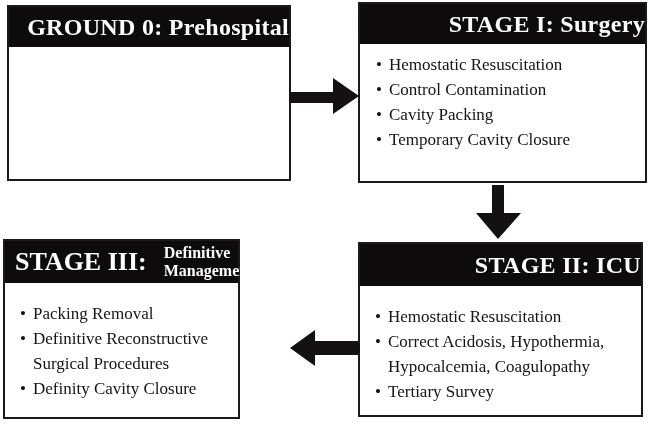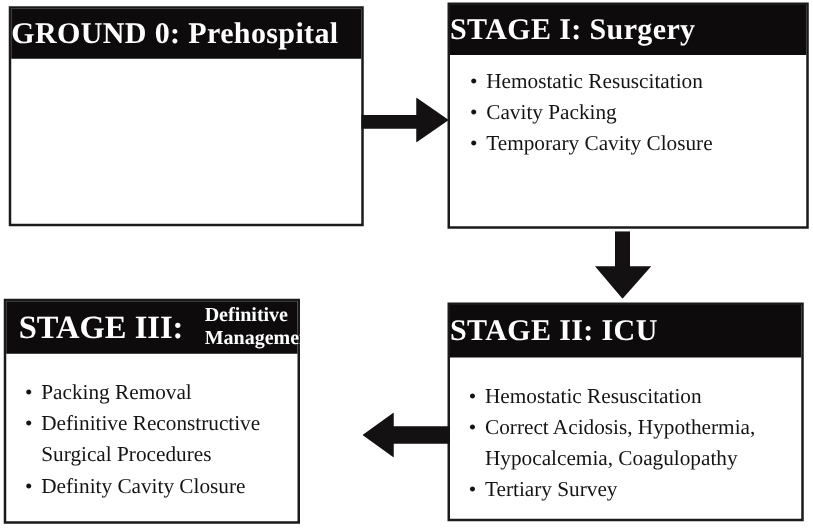--- a/index.html
+++ b/index.html
@@ -14,21 +14,21 @@
   }
   .box {
     position:absolute;
     background:#ffffff;
     border:2px solid var(--border,#1a1a1a);
   }
   .band {
     background:var(--band,#0e0b0d);
     color:var(--header-text,#ffffff);
     height:40px;
-    display:flex; align-items:center; justify-content:flex-start;
+    display:flex; align-items:center; justify-content:flex-end;
     font-weight:bold;
   }
   .band .hdr { font-size:24px; letter-spacing:0.3px; white-space:nowrap; }
   .items { list-style:none; font-size:17px; line-height:25px; }
   .items li { position:relative; padding-left:13px; }
   .items li::before { content:"\2022"; position:absolute; left:0; }
 
   #box-ground0 { left:7px;   top:5px;   width:284px; height:176px; }
   #box-ground0 .items { padding:14px 6px 0 16px; }
 
@@ -65,20 +65,21 @@
       <span class="hdr">GROUND 0: Prehospital</span>
     </div>
   </div>
 
   <div class="box" id="box-stage1">
     <div class="band">
       <span class="hdr">STAGE I: Surgery</span>
     </div>
     <ul class="items">
         <li>Hemostatic Resuscitation</li>
+        <li>Control Contamination</li>
         <li>Cavity Packing</li>
         <li>Temporary Cavity Closure</li>
       </ul>
   </div>
 
   <div class="box" id="box-stage2">
     <div class="band">
       <span class="hdr">STAGE II: ICU</span>
     </div>
     <ul class="items">

